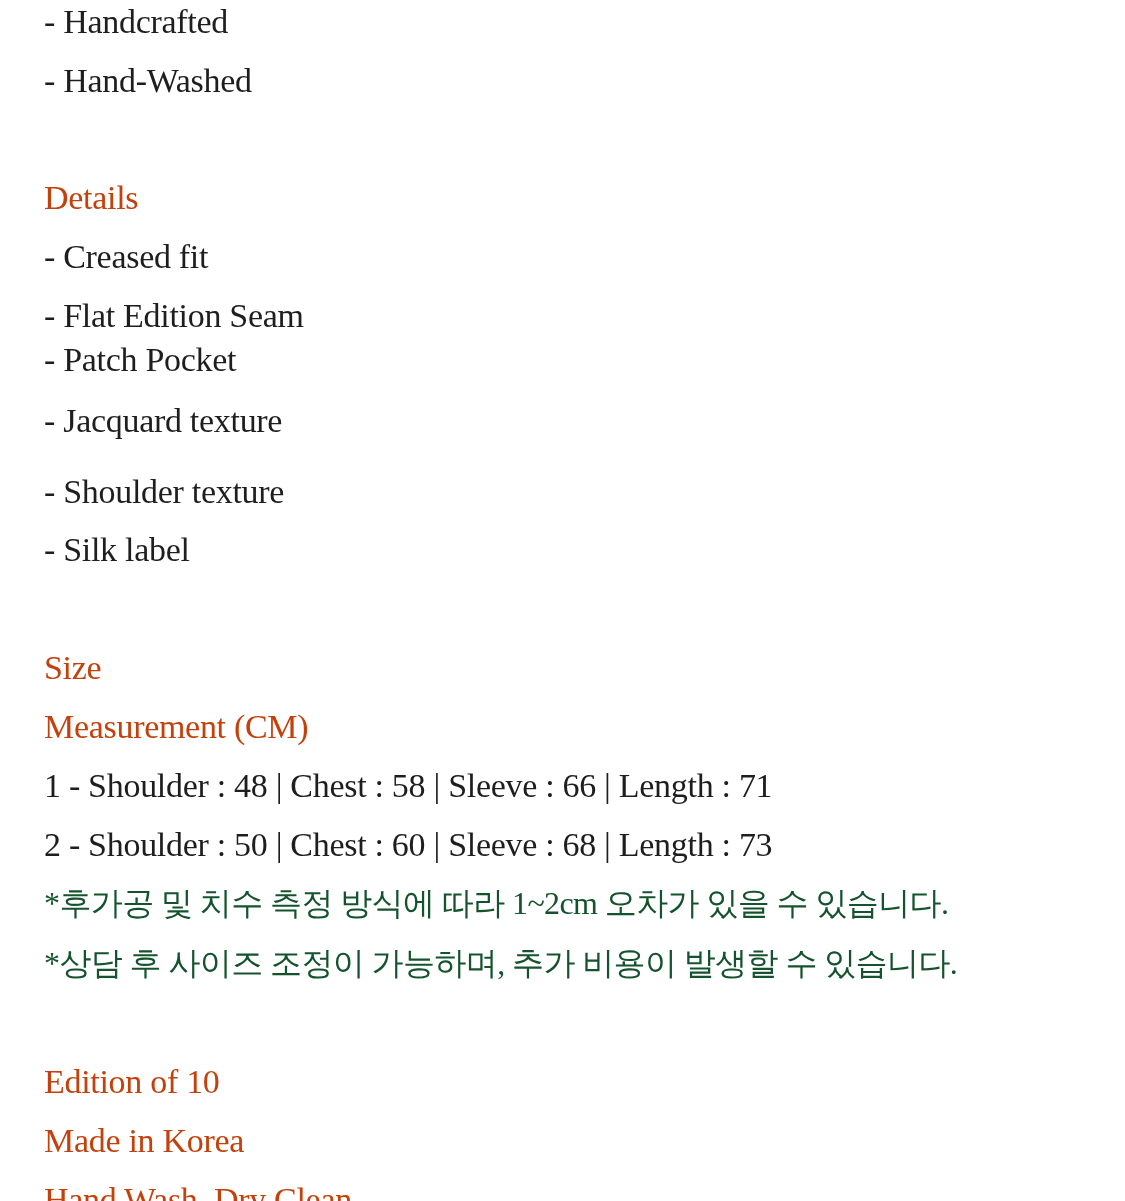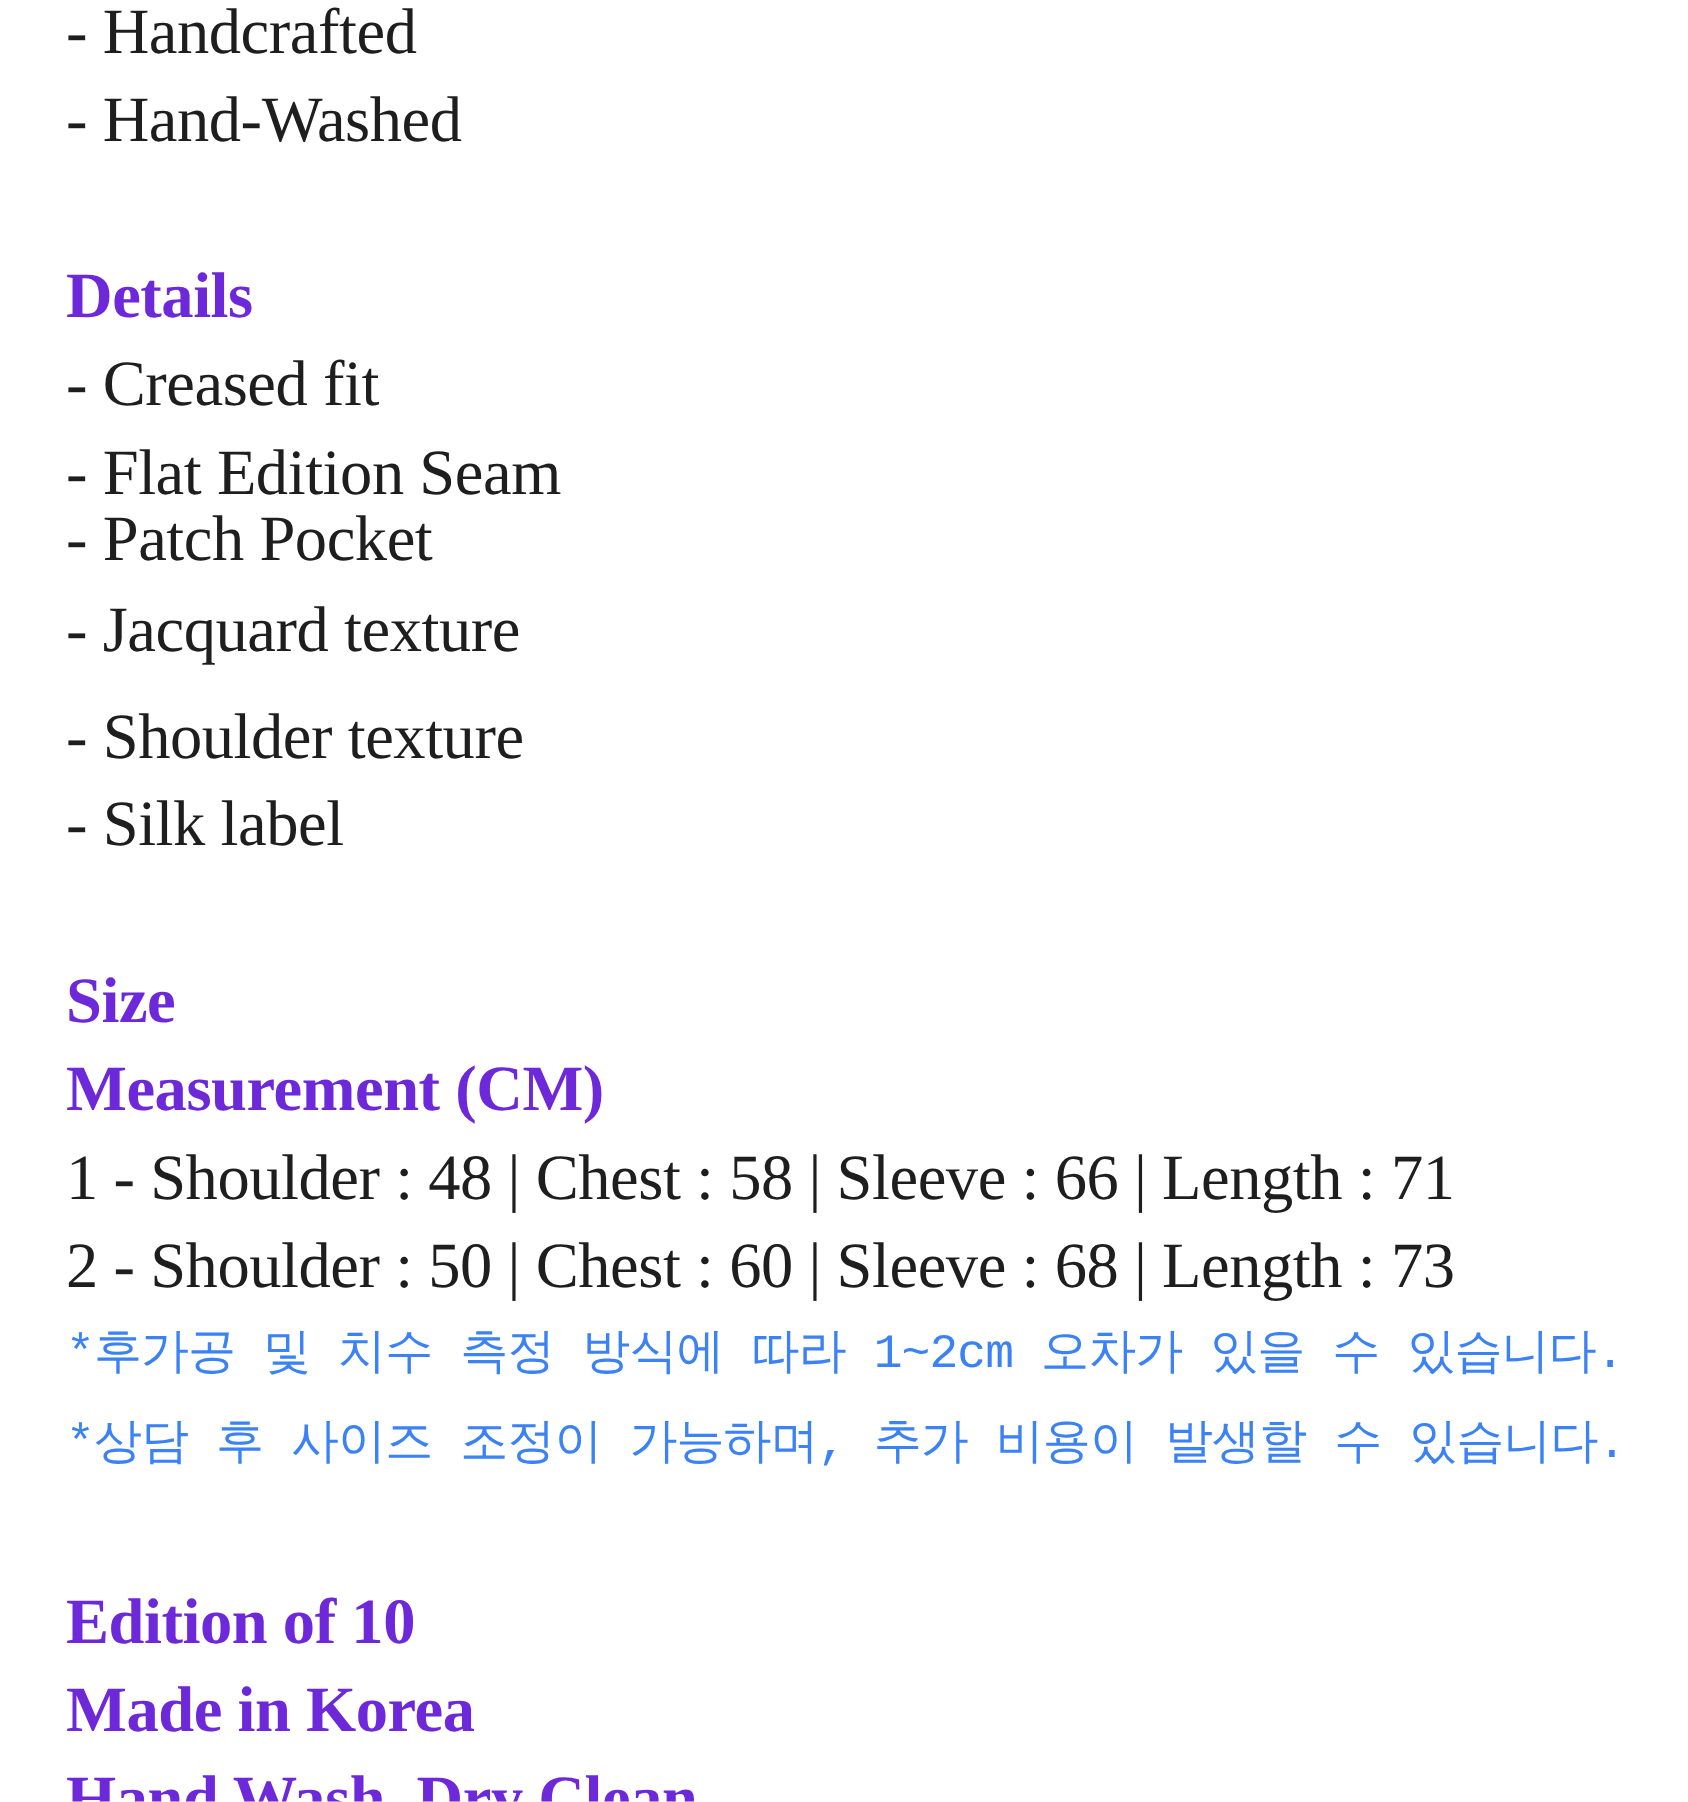--- a/index.html
+++ b/index.html
@@ -18,34 +18,34 @@
       position: absolute;
       left: 44px;
       top: 0;
       width: 1060px;
     }
     .line {
       position: absolute;
       left: 0;
       white-space: nowrap;
       font-family: "Liberation Serif", "DejaVu Serif", serif;
-      font-size: 43px;
+      font-size: 34px;
       line-height: 40px;
       letter-spacing: -0.3px;
       color: #1e1e1e;
     }
     .bold {
-      font-weight: bold;
-      color: #6d28d9;
+      font-weight: normal;
+      color: #c2410c;
     }
     .korean {
-      font-family: Liberation Mono, monospace;
+      font-family: Liberation Serif, serif;
       font-size: 32px;
       letter-spacing: -0.6px;
-      color: #3b82f6;
+      color: #14532d;
     }
     .cut {
       height: 22px;
       overflow: hidden;
     }
   </style>
 </head>
 <body>
 
 <div class="doc">

